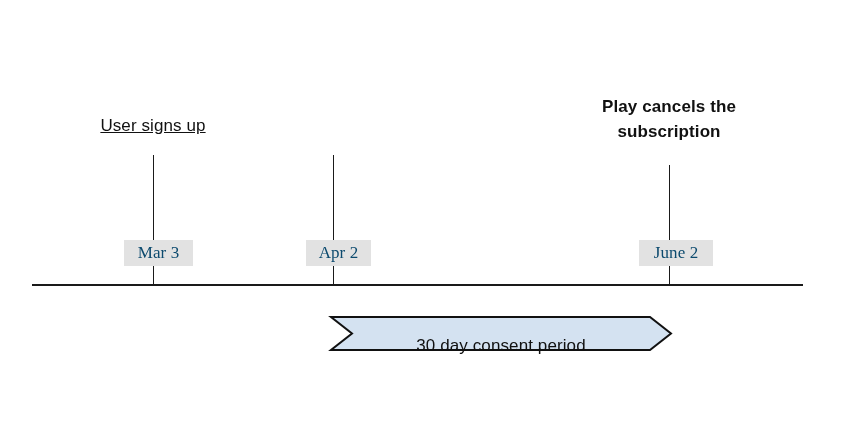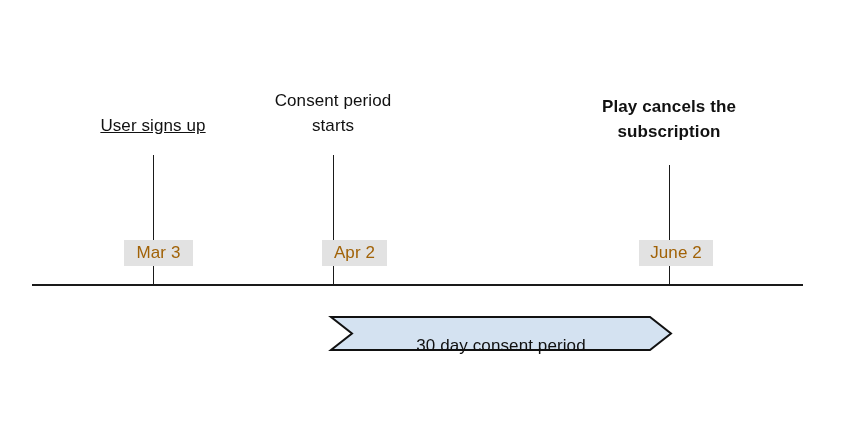--- a/index.html
+++ b/index.html
@@ -45,28 +45,29 @@
     color: #111111;
     text-align: center;
     white-space: pre-line;
     letter-spacing: 0.1px;
   }
 
   
   .date-chip {
     position: absolute;
     background: #e2e2e2;
-    color: #a16207;
+    color: #0c4a6e;
     font-size: 17px;
     line-height: 26px;
     height: 26px;
     padding: 0 6px;
     text-align: center;
     white-space: nowrap;
     letter-spacing: 0.1px;
+    font-family: Liberation Serif, serif;
   }
 
   
   .banner {
     position: absolute;
     left: 330px;
     top: 316px;
     width: 342px;
     height: 35px;
   }
@@ -95,24 +96,22 @@
 <body>
 
 <div id="canvas">
 
   <div class="axis-line"></div>
 
   <div class="event-label" style="left:43px; top:113px; width:220px;text-decoration:underline;">User signs up</div>
   <div class="tick" style="left:153px; top:155px; height:130px;"></div>
   <div class="date-chip" style="left:124px; top:240px; width:57px;">Mar 3</div>
 
-  <div class="event-label" style="left:223px; top:88px; width:220px;">Consent period
-starts</div>
   <div class="tick" style="left:333px; top:155px; height:130px;"></div>
-  <div class="date-chip" style="left:306px; top:240px; width:53px;margin-left:16px;">Apr 2</div>
+  <div class="date-chip" style="left:306px; top:240px; width:53px;">Apr 2</div>
 
   <div class="event-label" style="left:549px; top:94px; width:240px;font-weight:bold;">Play cancels the
 subscription</div>
   <div class="tick" style="left:669px; top:165px; height:120px;"></div>
   <div class="date-chip" style="left:639px; top:240px; width:62px;">June 2</div>
 
   <div class="banner">
     <svg viewBox="0 0 342 35" preserveAspectRatio="none">
       <polygon points="1,1 320,1 341,17.5 320,34 1,34 22,17.5" fill="#d4e2f1" stroke="#111111" stroke-width="2" stroke-linejoin="miter"></polygon>
     </svg>

